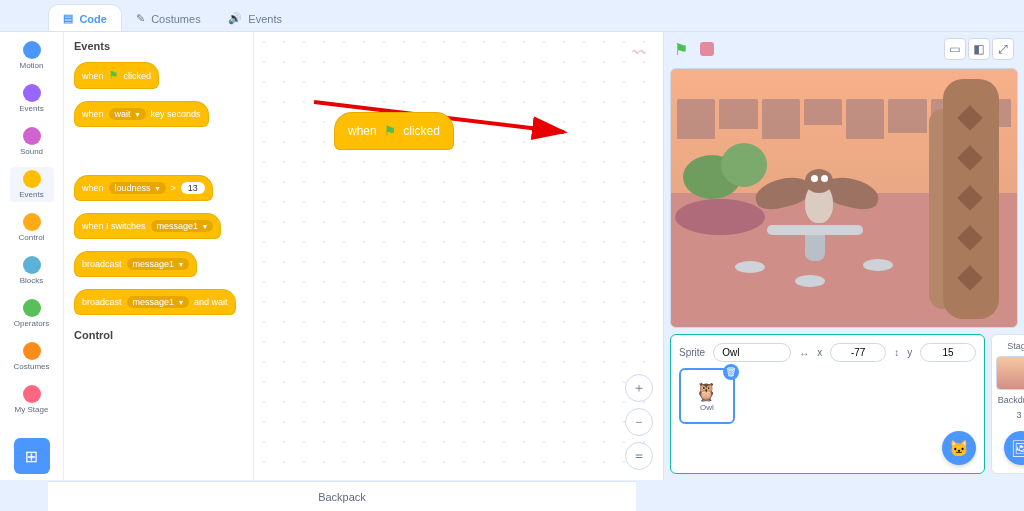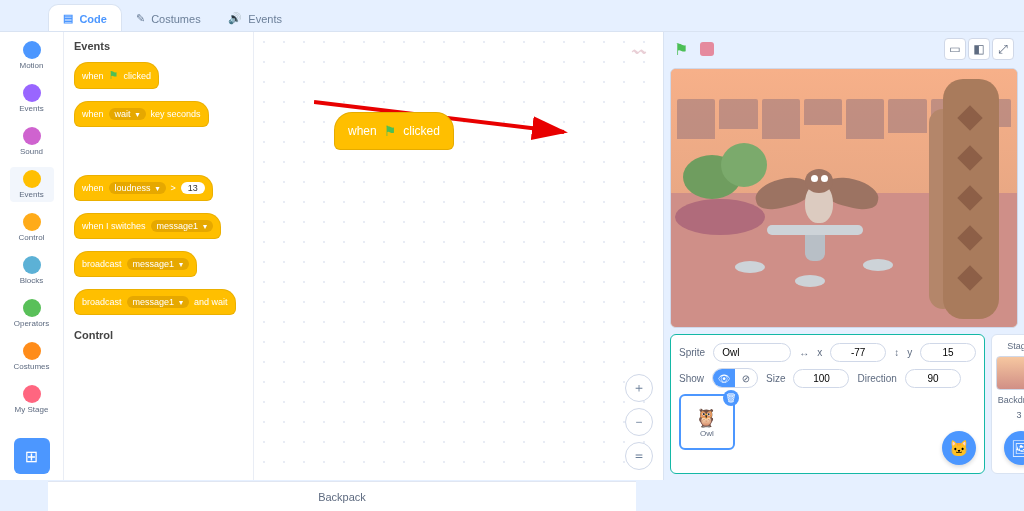--- a/index.html
+++ b/index.html
@@ -270,35 +270,20 @@
         <div class="sp-row">
           <span class="lbl">Sprite</span>
           <input class="sp-name" value="Owl" style="">
           <span>↔</span>
           <span class="lbl">x</span>
           <input value="-77" style="">
           <span>↕</span>
           <span class="lbl">y</span>
           <input value="15" style="">
         </div>
-        <div class="sp-row">
-          <span class="lbl">Show</span>
-          <div class="toggle">
-            <div class="tg on">
-                <span>👁</span>
-              </div>
-            <div class="tg">
-                <span>⊘</span>
-              </div>
-          </div>
-          <span class="lbl">Size</span>
-          <input value="100" style="">
-          <span class="lbl">Direction</span>
-          <input value="90" style="">
-        </div>
         <div class="thumb">
           <div class="del">🗑</div>
           <span style="font-size:18px;">🦉</span>
           <span>Owl</span>
         </div>
         <div class="fab">
             <span>🐱</span>
           </div>
       </div>
 

